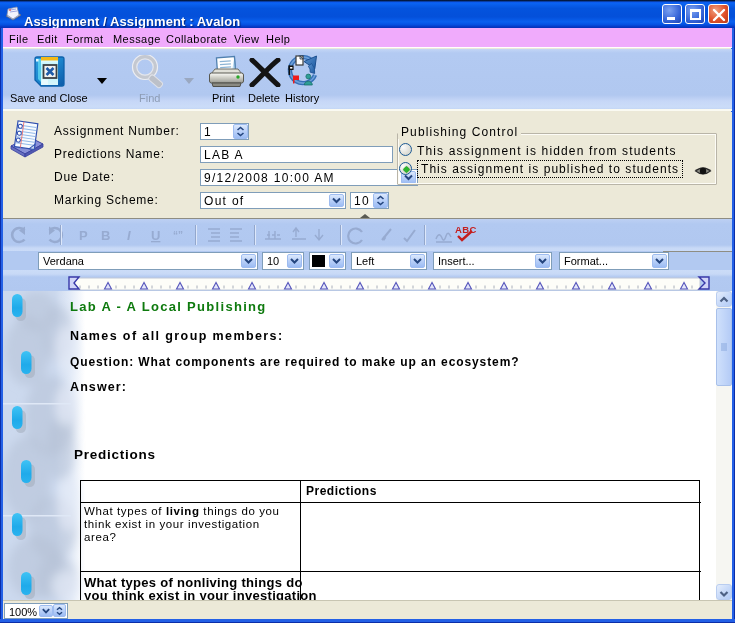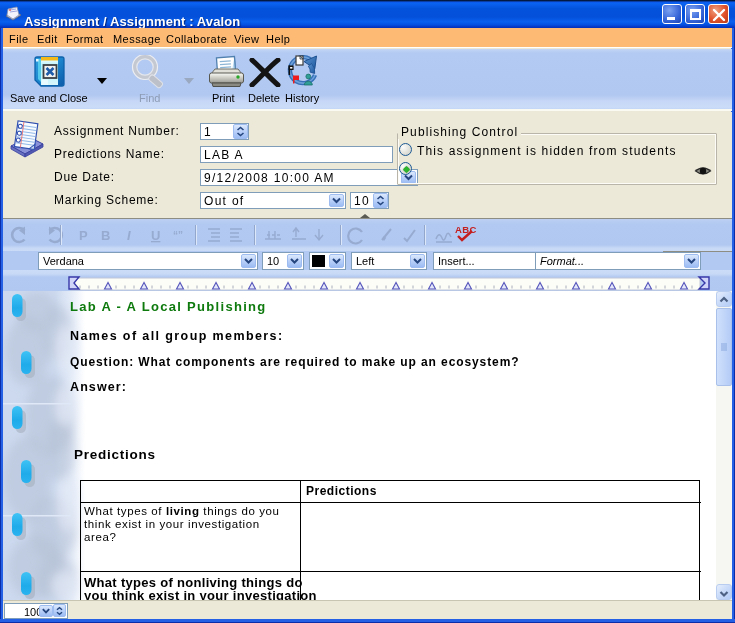--- a/index.html
+++ b/index.html
@@ -13,21 +13,21 @@
 #titlebar .ttext { position:absolute; left:24px; top:6px; color:#fff; font-size:13px; font-weight:bold; letter-spacing:0.1px; text-shadow:1px 1px 1px #00227a;margin-top:8px; }
 .winbtn { position:absolute; top:4px; width:20px; height:20px; border:1px solid #fff; border-radius:3px; }
 #btn-min  { left:662px; background:radial-gradient(circle at 35% 30%,#7ba1f0,#3665d8 60%,#1c43b4); }
 #btn-max  { left:685px; background:radial-gradient(circle at 35% 30%,#7ba1f0,#3665d8 60%,#1c43b4); }
 #btn-close{ left:708px; width:21px; background:radial-gradient(circle at 35% 30%,#f0a080,#e0512a 55%,#b83a1a); }
 #leftborder { left:0; top:28px; width:3px; height:592px; background:linear-gradient(90deg,#0b2da8 0px,#0b2da8 1px,#2360e6 1px); }
 #rightborder{ left:731px; top:28px; width:4px; height:592px; background:linear-gradient(90deg,#2360e6 0px,#2360e6 3px,#0b2da8 3px); }
 #bottomborder{ left:0; top:619px; width:735px; height:4px; background:linear-gradient(180deg,#2360e6 0px,#2360e6 3px,#0b2da8 3px); }
 
 
-#menubar { left:3px; top:28px; width:729px; height:20px; background:#fdba74; font-size:11px; letter-spacing:0.45px; color:#000; border-bottom:1px solid #fff; }
+#menubar { left:3px; top:28px; width:729px; height:20px; background:#f0abfc; font-size:11px; letter-spacing:0.45px; color:#000; border-bottom:1px solid #fff; }
 #menubar span { position:absolute; top:5px; }
 
 
 #toolbar { left:3px; top:49px; width:729px; height:62px;
   background:linear-gradient(180deg,#c4d6f6 0px,#b3caf2 4px,#b1c8f0 46px,#c6d7f7 52px,#cbdcf8 58px,#bdd1f4 62px); border-bottom:2px solid #fafaf2;}
 .tb-label { position:absolute; font-size:11px; color:#000; top:43px; white-space:nowrap; }
 .tb-label.gray { color:#8d9cb4; }
 .arrow-down { position:absolute; width:0; height:0; border-left:5px solid transparent; border-right:5px solid transparent; border-top:6px solid #000; }
 .arrow-down.gray { border-top-color:#9aa8c0; }
 
@@ -260,20 +260,21 @@
     </span>
   </div>
 
   <div id="groupbox"></div>
   <span id="grouplabel">Publishing Control</span>
   <span class="radio" style="left:396px;top:31px"></span>
   <span class="rlabel" style="left:414px;top:32px;letter-spacing:1.15px;">This assignment is hidden from students</span>
   <span class="radio" style="left:396px;top:50px">
       <span class="dot"></span>
     </span>
+  <span class="rlabel focusdots" style="left:415px;top:49px;padding:1px 3px;">This assignment is published to students</span>
   <svg class="abs" style="left:690px;top:53px" width="20" height="12" viewBox="0 0 20 12">
     <path d="M1.5 6 Q10 -1.5 18.5 6 Q10 13 1.5 6 Z" fill="#2a2a2a"></path>
     <path d="M3.5 6 Q10 1 16.5 6 Q10 10.5 3.5 6 Z" fill="#8a8a82"></path>
     <circle cx="10" cy="6" r="3.2" fill="#111"></circle>
   </svg>
 </div>
 
 <div class="abs" id="splittri"></div>
 <div class="abs" id="split"></div>
 
@@ -361,21 +362,21 @@
         </svg>
       </span>
   </div>
   <div class="fcombo" style="left:394px;width:119px;">Insert...
     <span class="combobtn">
         <svg width="13" height="12" viewBox="0 0 13 11" style="position:absolute;left:0;top:0">
           <path d="M3 3.5 L6.5 7 L10 3.5" stroke="#24457e" stroke-width="2" fill="none"></path>
         </svg>
       </span>
   </div>
-  <div class="fcombo" style="left:496px;width:166px;font-style:italic;">Format...
+  <div class="fcombo" style="left:520px;width:110px;">Format...
     <span class="combobtn">
         <svg width="13" height="12" viewBox="0 0 13 11" style="position:absolute;left:0;top:0">
           <path d="M3 3.5 L6.5 7 L10 3.5" stroke="#24457e" stroke-width="2" fill="none"></path>
         </svg>
       </span>
   </div>
 </div>
 
 <div class="abs" style="left:663px;top:251px;width:69px;height:1px;background:#8e8d83"></div>
 <div class="abs" id="rulerband">
@@ -557,21 +558,21 @@
       </div>
     <div class="sbtn" style="top:293px">
         <svg width="14" height="14" viewBox="0 0 14 14" style="position:absolute;left:0;top:2px">
           <path d="M3.5 5 L7 8.5 L10.5 5" stroke="#4d6185" stroke-width="2.2" fill="none"></path>
         </svg>
       </div>
   </div>
 </div>
 
 <div class="abs" id="statusbar">
-  <div class="abs" style="left:1px;top:2px;width:64px;height:16px;background:#fff;border:1px solid #7f9db9;font-size:11px;padding-top:2px;padding-left:19px;">100%
+  <div class="abs" style="left:1px;top:2px;width:64px;height:16px;background:#fff;border:1px solid #7f9db9;font-size:11px;padding-top:2px;padding-left:4px;">100%
     <span class="combobtn" style="left:34px;right:auto;top:1px;width:14px;height:12px;">
         <svg width="12" height="10" viewBox="0 0 13 11" style="position:absolute;left:0;top:0">
           <path d="M3 3.5 L6.5 7 L10 3.5" stroke="#24457e" stroke-width="2" fill="none"></path>
         </svg>
       </span>
   </div>
   <div class="abs" style="left:50px;top:3px;width:13px;height:13px;border:1px solid #9ebcf0;border-radius:2px;background:linear-gradient(180deg,#dce9fd,#b9d0f8 50%,#9cbcf4)">
     <svg width="11" height="12" viewBox="0 0 13 13" style="position:absolute;left:0;top:0">
         <path d="M3.5 5 L6.5 2.5 L9.5 5 M3.5 8 L6.5 10.5 L9.5 8" stroke="#24457e" stroke-width="1.6" fill="none"></path>
       </svg>

